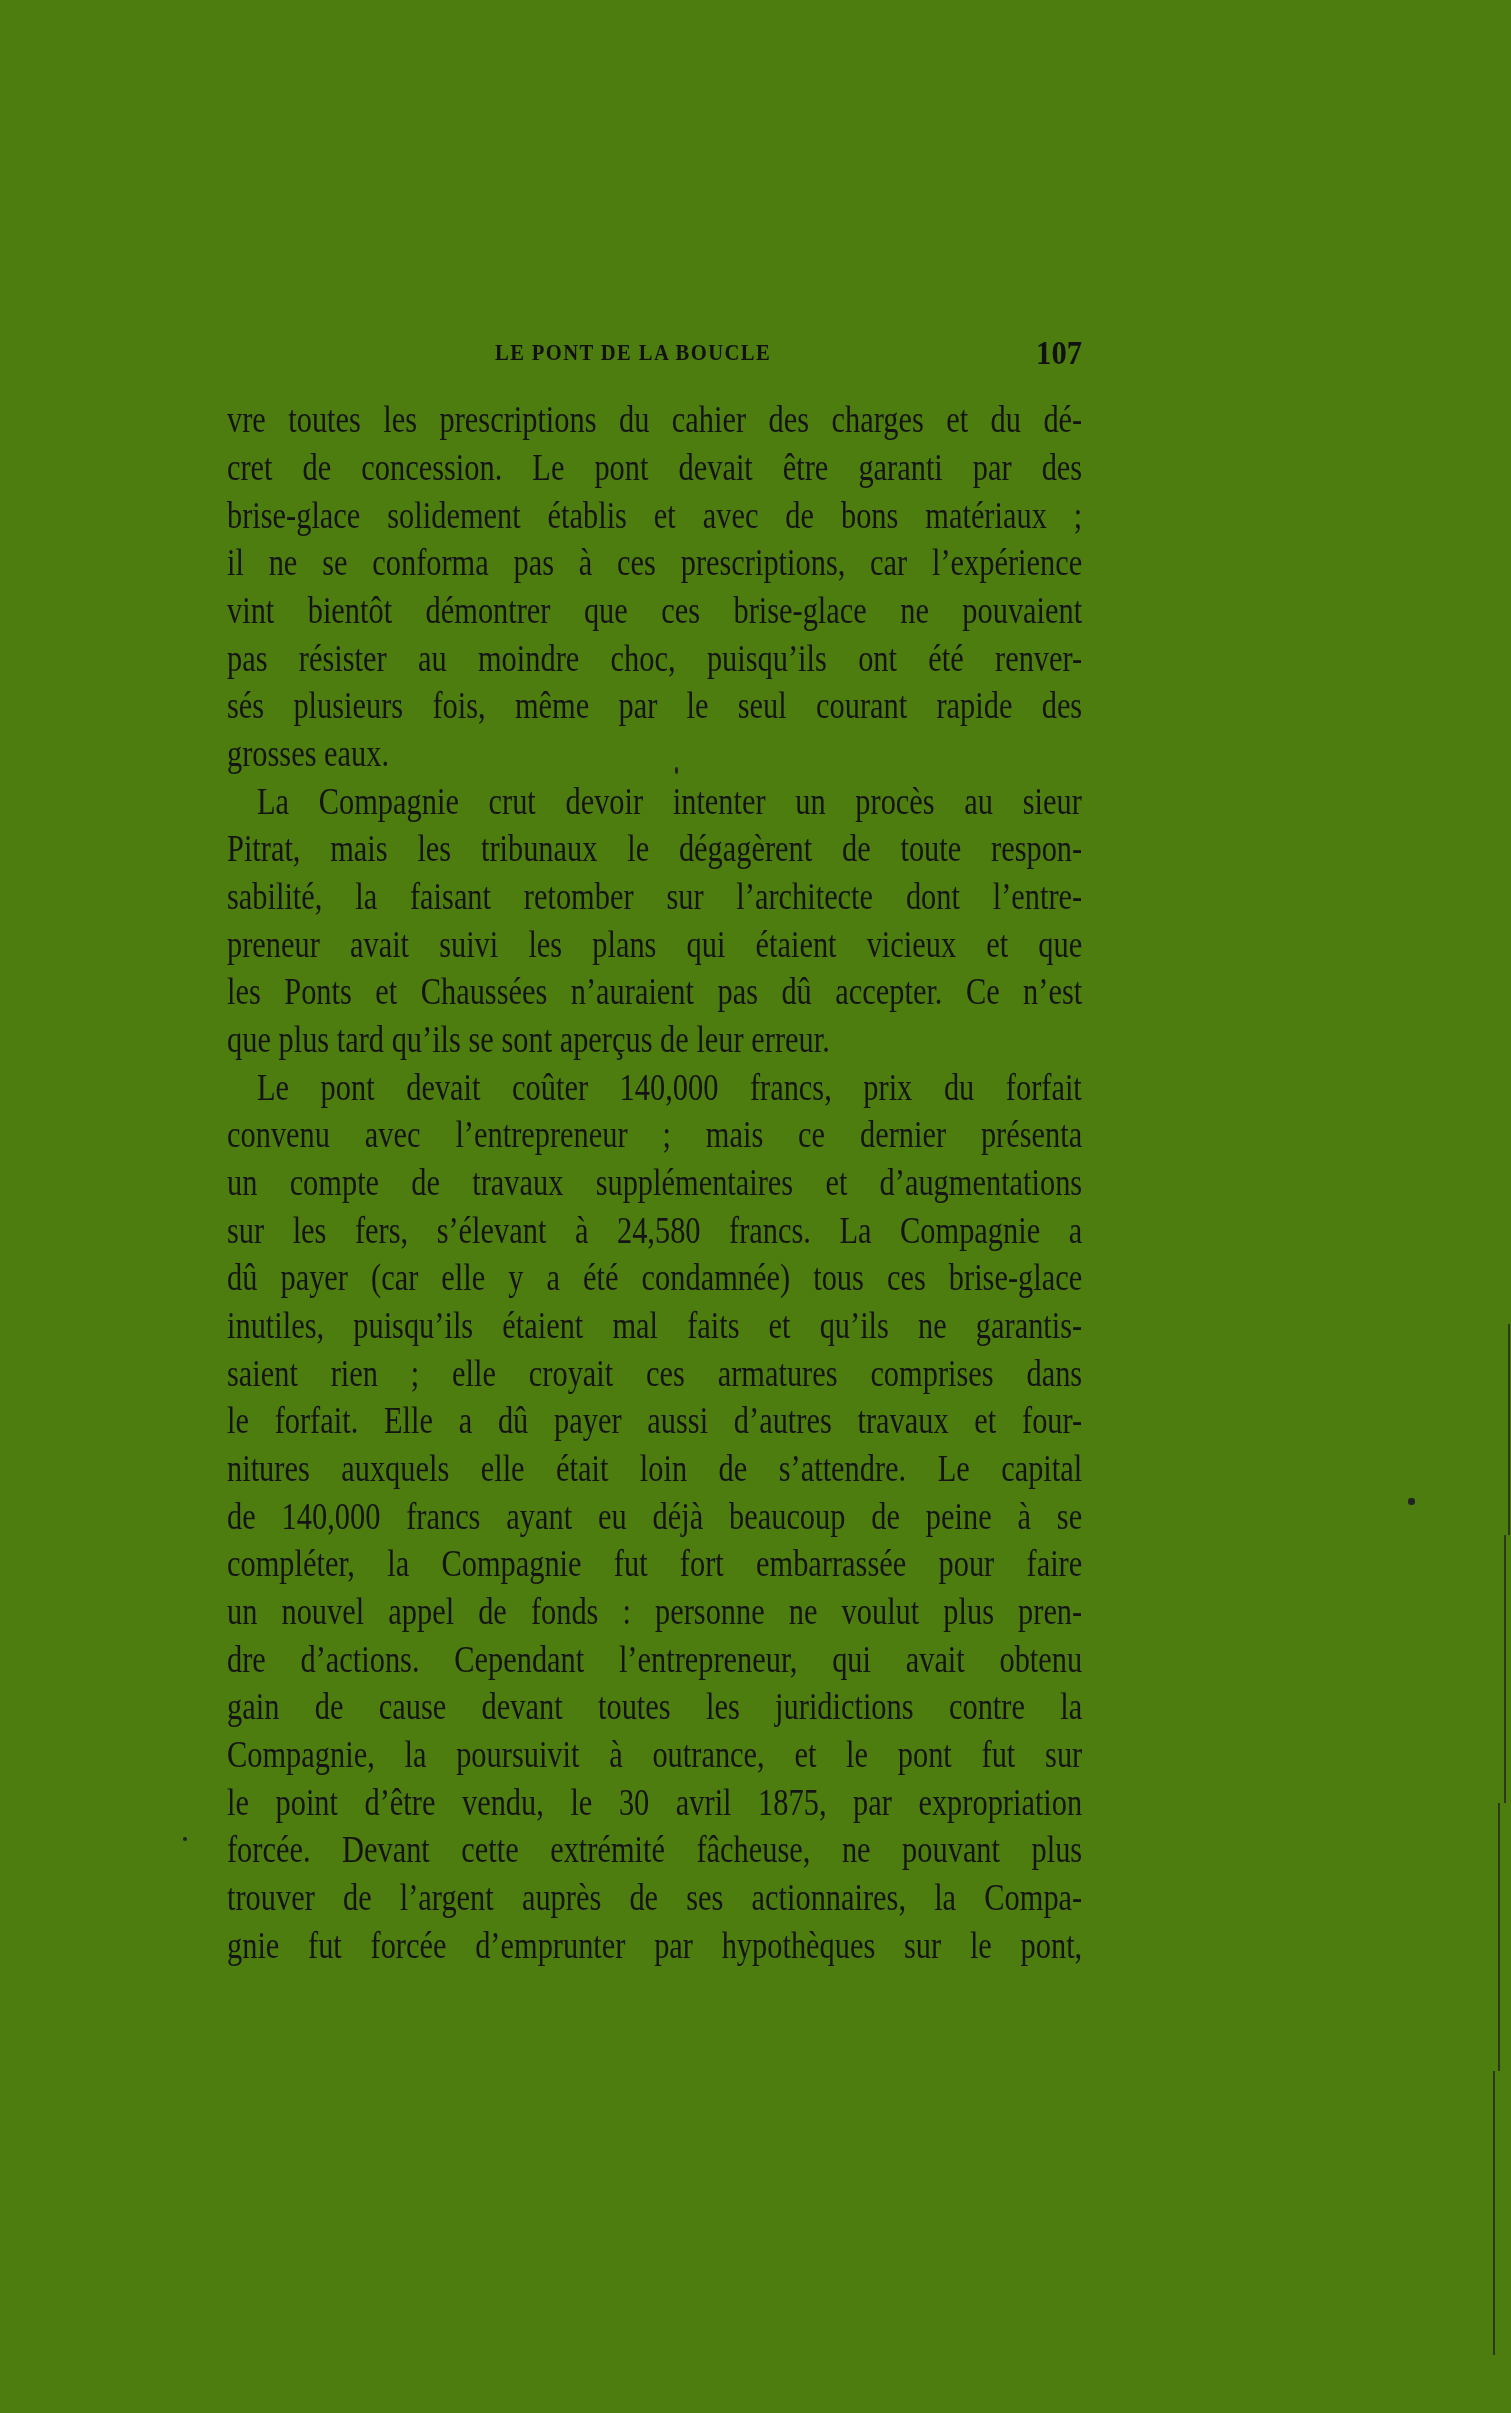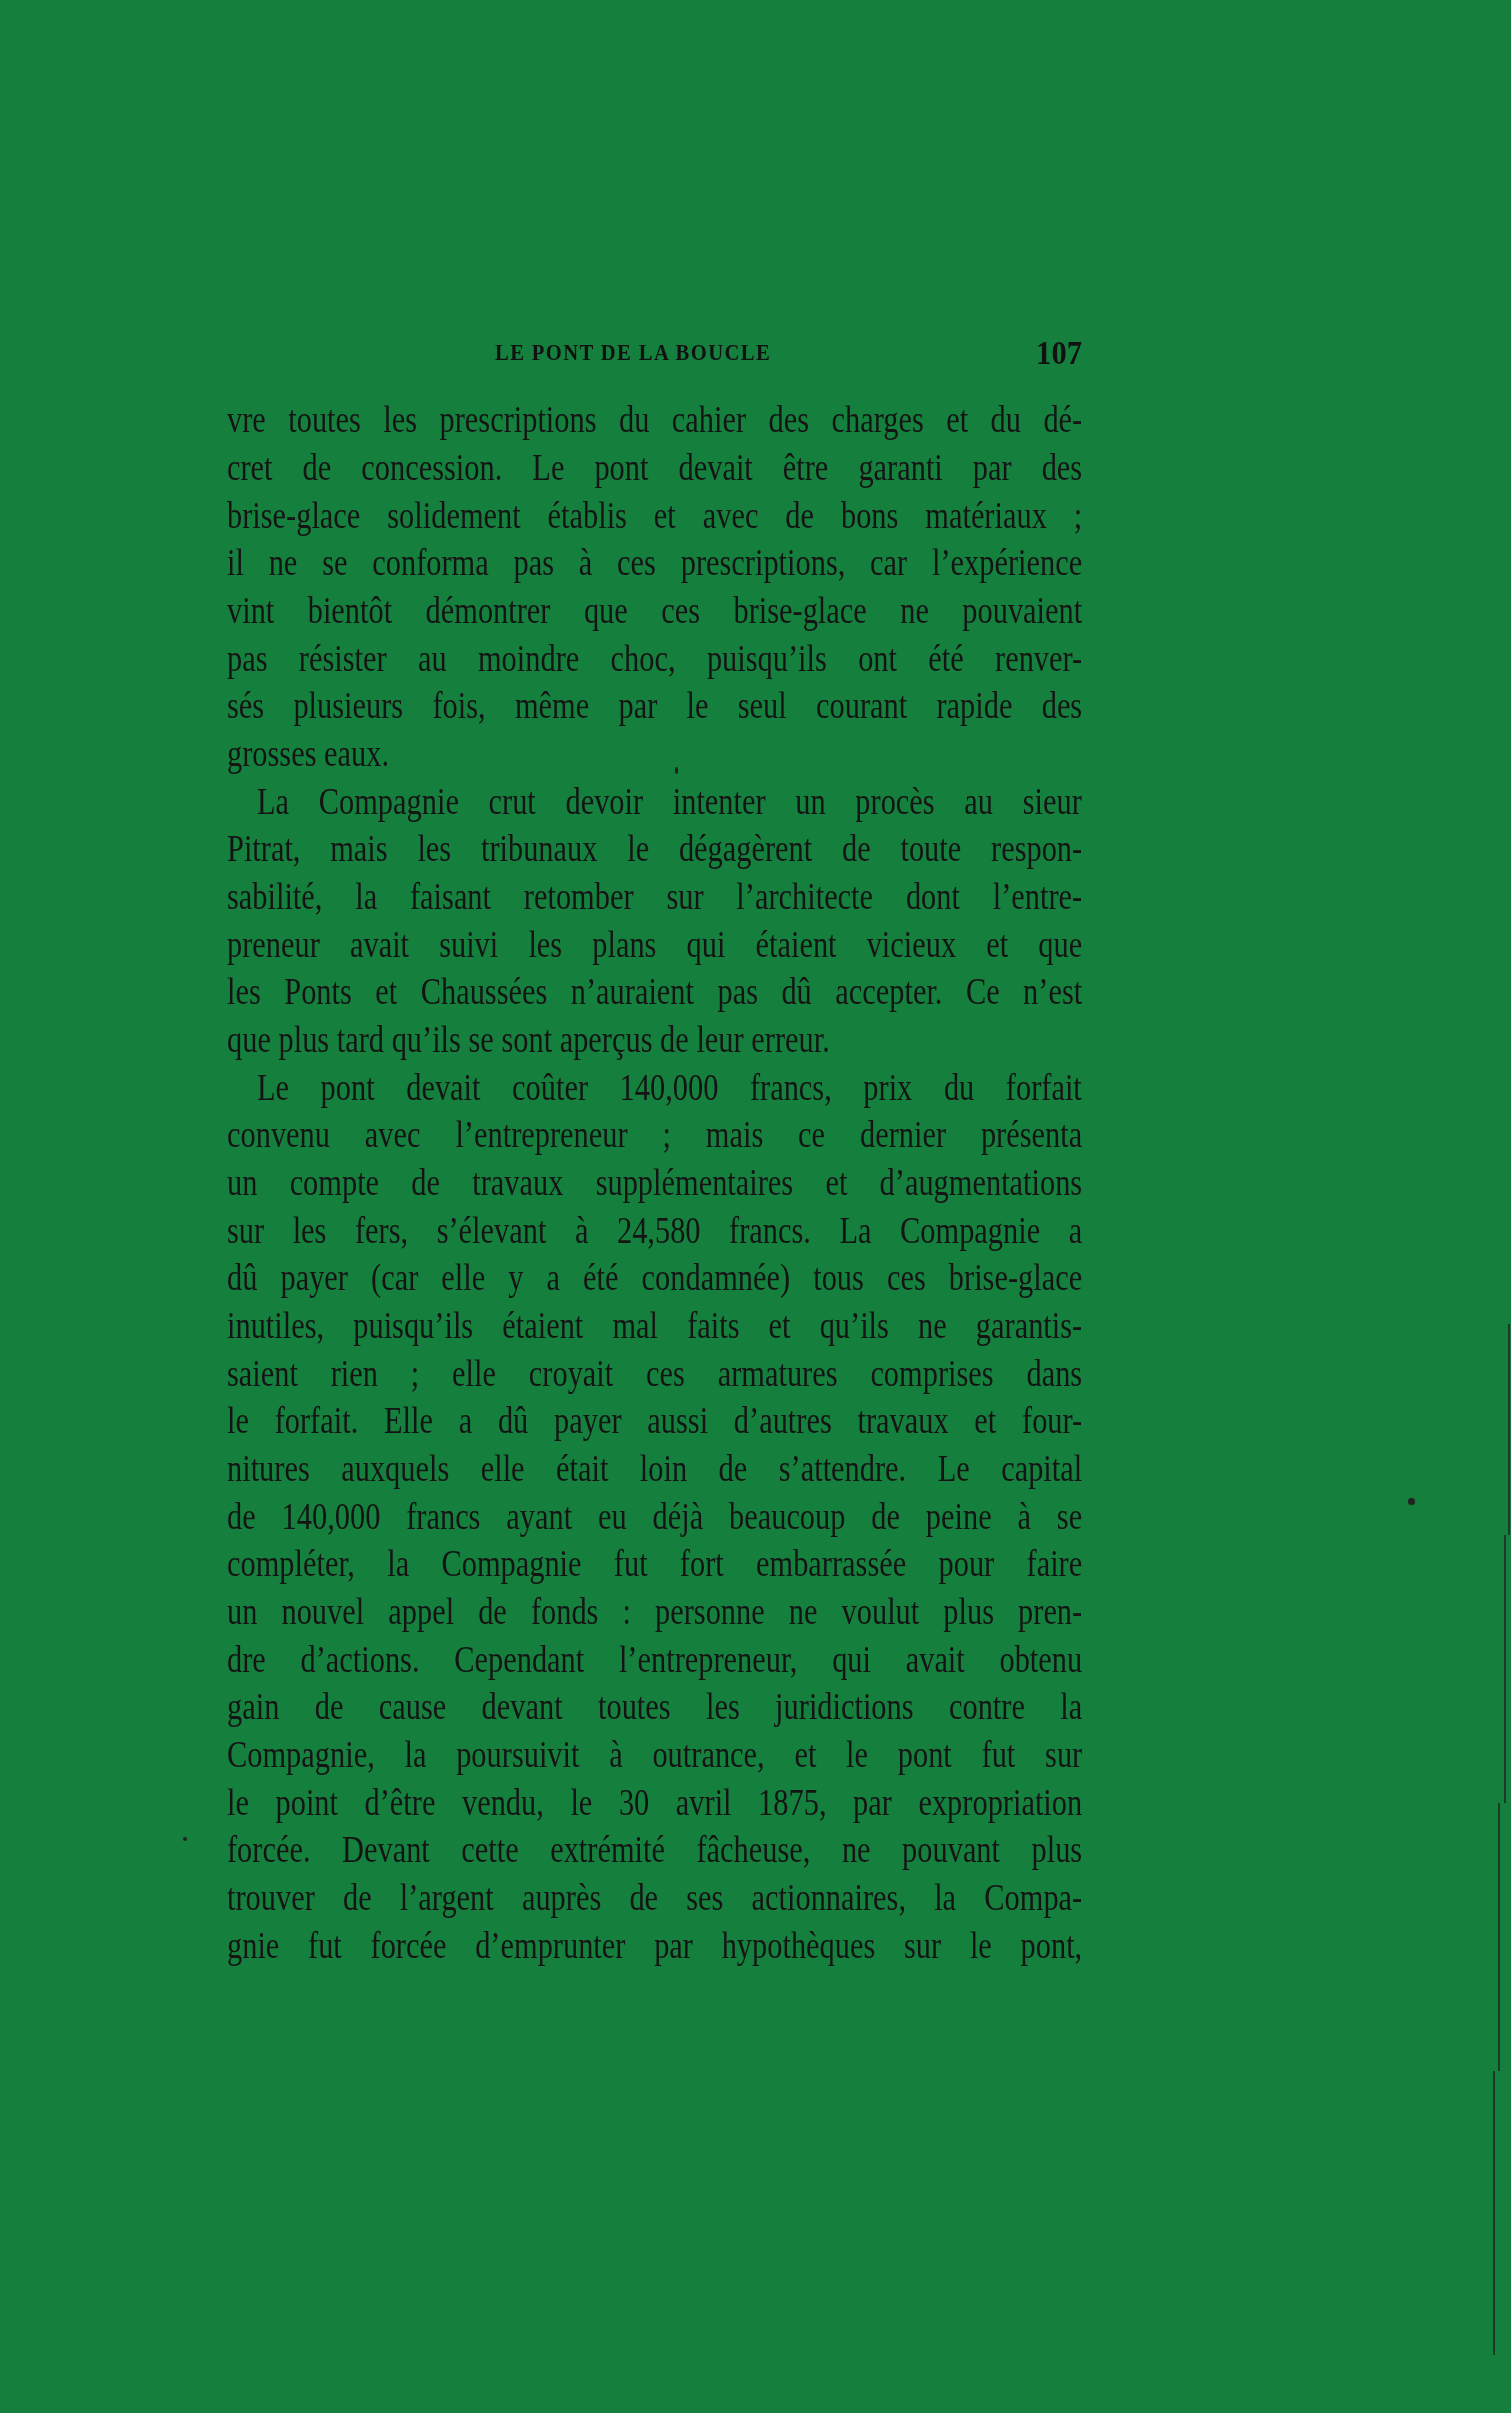--- a/index.html
+++ b/index.html
@@ -1,17 +1,17 @@
 <!DOCTYPE html>
 <html style="font-size:13px"><head>
 <meta charset="utf-8">
 <style>
   html, body { margin:0; padding:0; background:#ffffff; }
   body { width:1511px; height:2413px; position:relative; overflow:hidden; }
-  .page { position:absolute; left:0; top:0; width:1511px; height:2413px; background:#15803d; }
+  .page { position:absolute; left:0; top:0; width:1511px; height:2413px; background:#4d7c0f; }
   .running-head {
     position:absolute; left:227px; top:339px; width:855px; height:41px;
     font-family:"Liberation Serif", serif; color:#111;
   }
   .running-title {
     position:absolute; left:268px; top:0; font-size:24px; font-weight:bold;
     letter-spacing:1.6px; transform:scaleX(0.86); transform-origin:left top; white-space:nowrap;
   }
   .page-number {
     position:absolute; right:0; top:-4.9px; font-size:34px; font-weight:bold;

